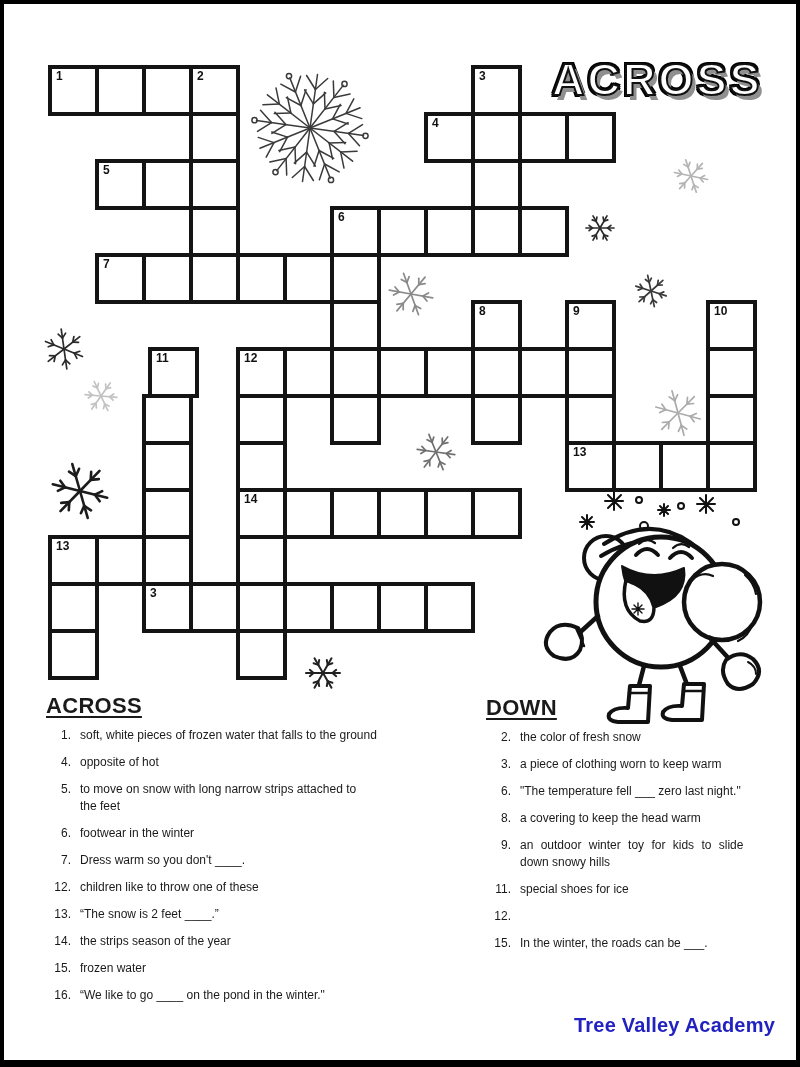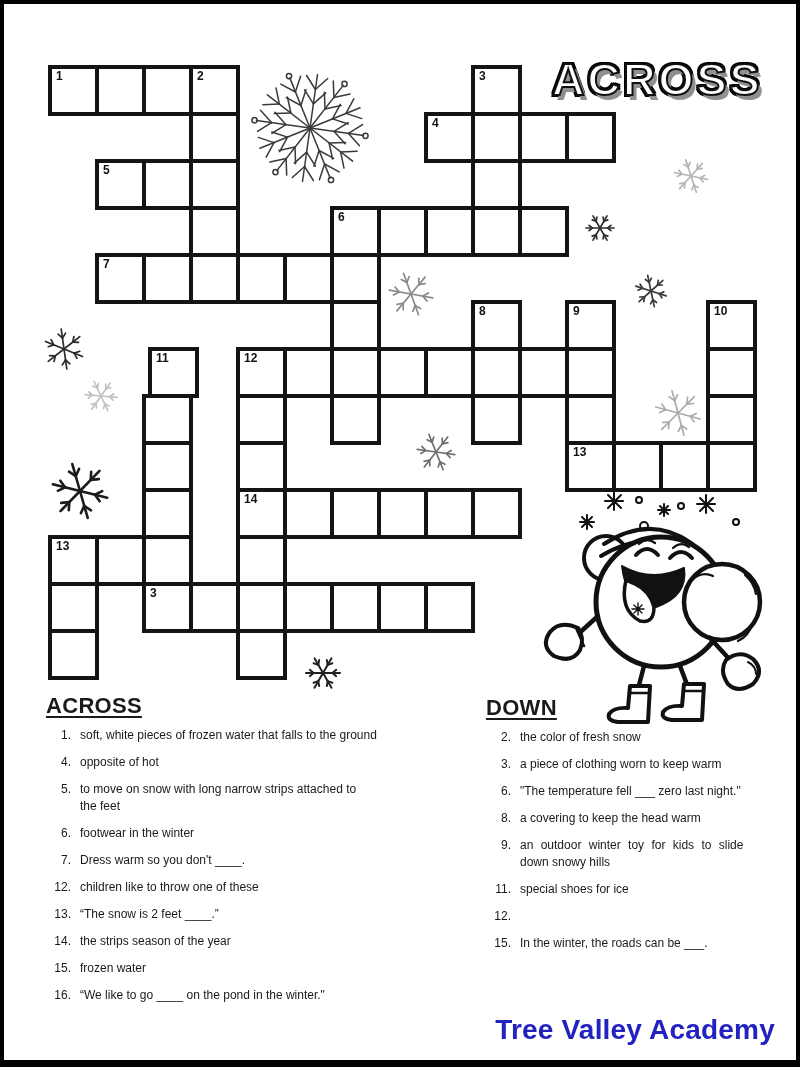--- a/index.html
+++ b/index.html
@@ -29,21 +29,21 @@
   .clues h2{margin:0 0 12px 0;font-size:22px;line-height:18px;font-weight:bold;
             text-decoration:underline;text-underline-offset:3px;letter-spacing:.3px;}
   .clues ol{list-style:none;margin:0;padding:0;}
   .clue{display:flex;margin-bottom:10px;font-size:12px;line-height:17px;}
   .clue-num{flex:0 0 25px;text-align:right;margin-right:9px;}
   .clue-text{flex:1;white-space:pre-wrap;display:block;}
   .clue-text.justify{text-align:justify;}
   .clue-text.justify::first-line{word-spacing:4px;}
   
   .brand{position:absolute;right:25px;top:1014px;z-index:3;
-         font-size:28px;font-weight:bold;letter-spacing:.2px;}
+         font-size:20px;font-weight:bold;letter-spacing:.2px;}
 </style>
 </head>
 <body>
 
 <div class="page">
   <div class="frame"></div>
 
   <div class="title">ACROSS</div>
 
   <div id="deco">

